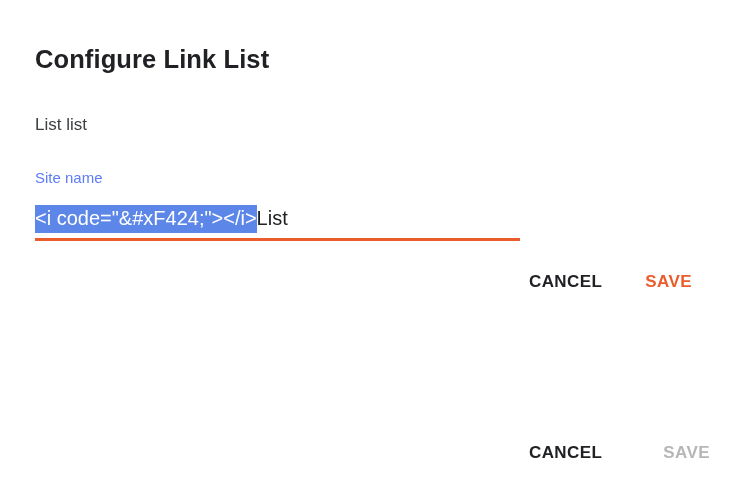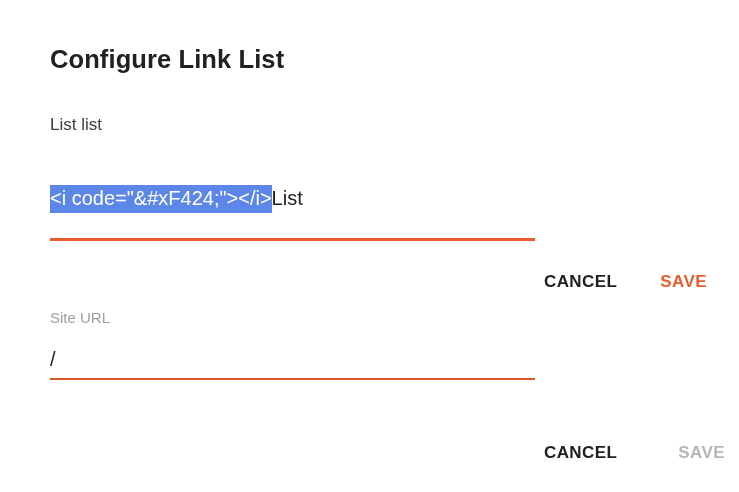--- a/index.html
+++ b/index.html
@@ -13,21 +13,20 @@
     font-family: "Liberation Sans", sans-serif;
     color: #202124;
     overflow: hidden;
     position: relative;
     -webkit-font-smoothing: antialiased;
   }
 
   .page {
     position: absolute;
     inset: 0;
-    margin-left: 15px;
   }
 
   
   .page-title {
     position: absolute;
     left: 35px;
     top: 26px;
     font-size: 25.5px;
     font-weight: bold;
     letter-spacing: 0.1px;
@@ -150,39 +149,33 @@
 </head>
 <body>
 
 <div class="page">
 
   <h1 class="page-title">Configure Link List</h1>
 
   <div class="section-heading">List list</div>
 
   <div class="field field-sitename">
+    <label class="field-label focused">Site name</label>
 
     <div class="field-input" placeholder="Site name">
       <span class="sel">&lt;i code="&amp;#xF424;"&gt;&lt;/i&gt;</span><span class="rest">List</span>
     </div>
 
     <div class="field-underline"></div>
   </div>
 
   <div class="actions actions-row1">
     <button class="btn btn-cancel">CANCEL</button>
     <button class="btn btn-save-active">SAVE</button>
   </div>
 
-  <div class="field field-siteurl">
-    <label class="field-label muted">Site URL</label>
-
-    <div class="field-input" placeholder="Site URL">/</div>
-
-    <div class="field-underline"></div>
-  </div>
 
   <div class="actions actions-row2">
     <button class="btn btn-cancel">CANCEL</button>
     <button class="btn btn-save-disabled" disabled="">SAVE</button>
   </div>
 
 </div>
 
 </body></html>

